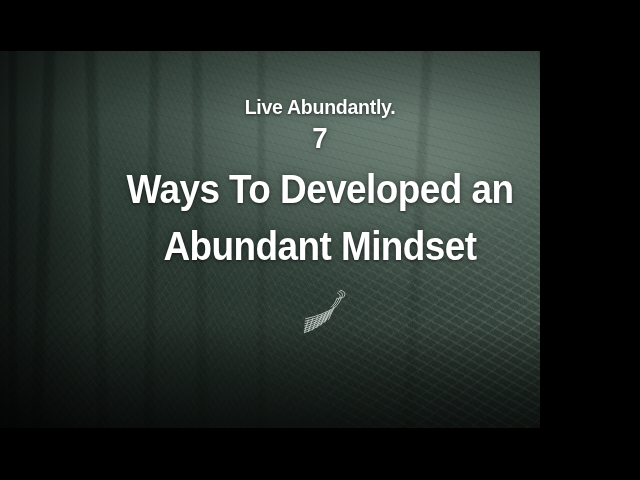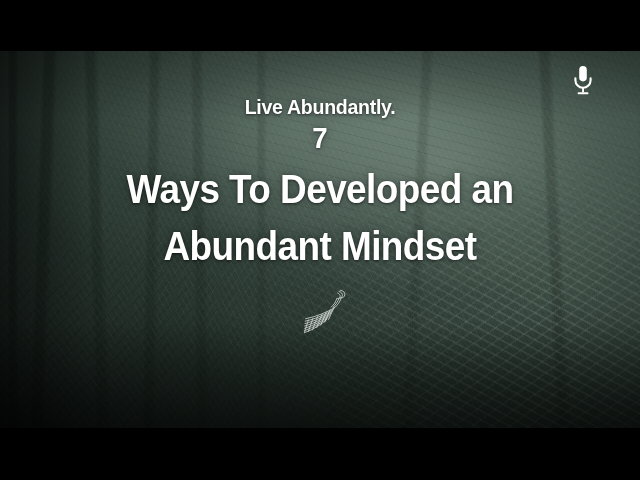--- a/index.html
+++ b/index.html
@@ -9,21 +9,21 @@
   }
   body {
     width: 640px;
     height: 480px;
     overflow: hidden;
     font-family: "Liberation Sans", sans-serif;
   }
 
   #frame {
     position: relative;
-    width: 640px;
+    width: 540px;
     height: 480px;
     background: #000000;
     overflow: hidden;
   }
 
   
   .letterbox {
     position: absolute;
     left: 0;
     width: 640px;

